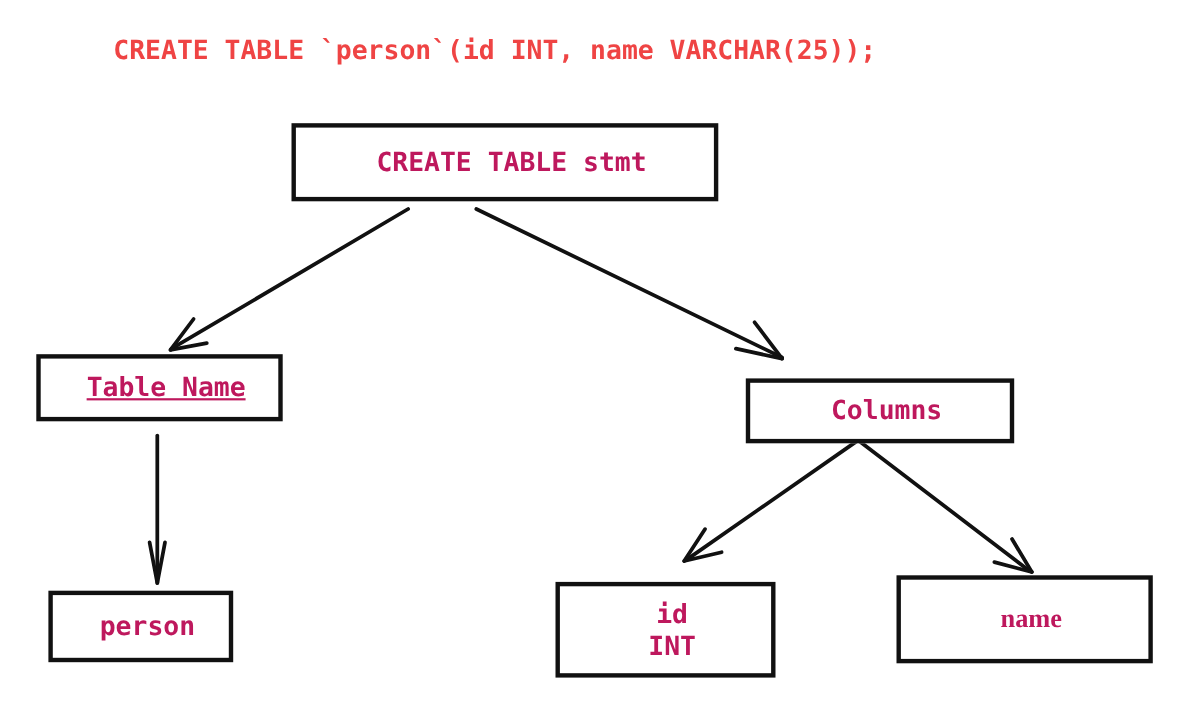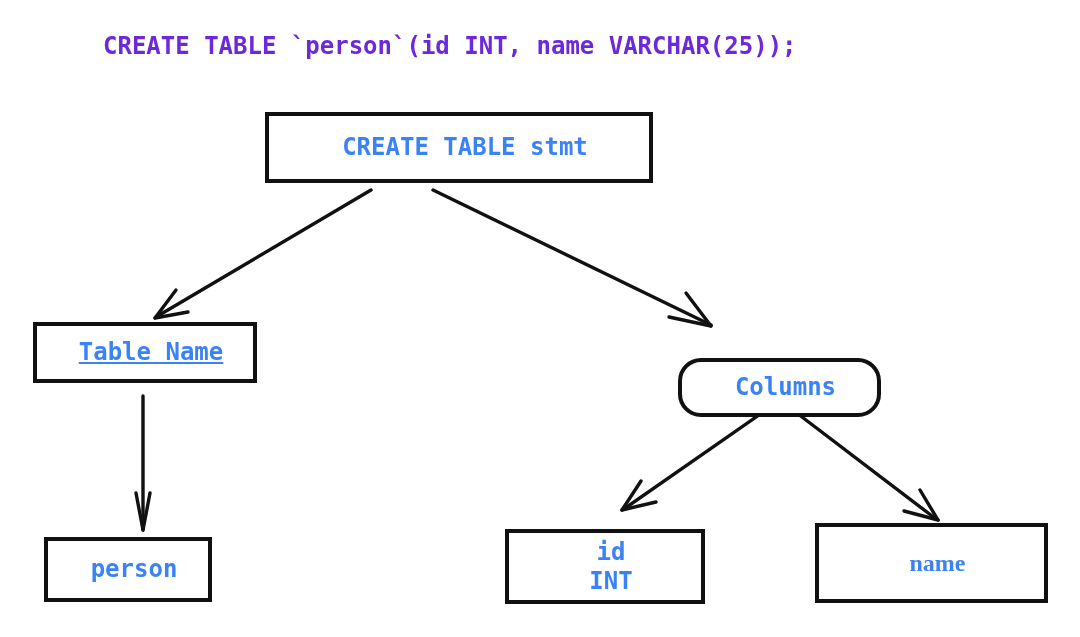--- a/index.html
+++ b/index.html
@@ -16,21 +16,21 @@
     color: #111111;
     overflow: hidden;
   }
   .code-line {
     position: absolute;
     left: 103px;
     top: 32px;
     font-size: 24px;
     font-weight: bold;
     white-space: pre;
-    color: #6d28d9;
+    color: #ef4444;
   }
   .edges-svg {
     position: absolute;
     left: 0;
     top: 0;
     width: 1080px;
     height: 637px;
   }
   .edges-svg path {
     stroke: #111111;
@@ -45,29 +45,29 @@
     border: 4px solid #111111;
     background: #ffffff;
     display: flex;
     flex-direction: column;
     align-items: center;
     justify-content: center;
     font-size: 24px;
     font-weight: bold;
     line-height: 29px;
     text-align: center;
-    color: #3b82f6;
+    color: #be185d;
     white-space: pre;
     padding-left: 12px;
   }
   .node-root       { left: 265px; top: 112px; width: 388px; height: 71px; }
   .node-table-name { left:  33px; top: 322px; width: 224px; height: 61px; text-decoration: underline; }
-  .node-columns    { left: 678px; top: 358px; width: 203px; height: 59px; border-radius: 23px; }
+  .node-columns    { left: 678px; top: 344px; width: 244px; height: 59px; }
   .node-person     { left:  44px; top: 537px; width: 168px; height: 65px; }
-  .node-id         { left: 505px; top: 529px; width: 200px; height: 75px; justify-content: center; }
+  .node-id         { left: 505px; top: 529px; width: 200px; height: 87px; justify-content: center; }
   .node-name       { left: 815px; top: 523px; width: 233px; height: 80px; font-family: Liberation Serif, serif; }
 </style>
 </head>
 <body>
 
 <div class="canvas">
 
   <div class="code-line">CREATE TABLE `person`(id INT, name VARCHAR(25));</div>
 
   <svg class="edges-svg" viewBox="0 0 1080 637" xmlns="http://www.w3.org/2000/svg">

